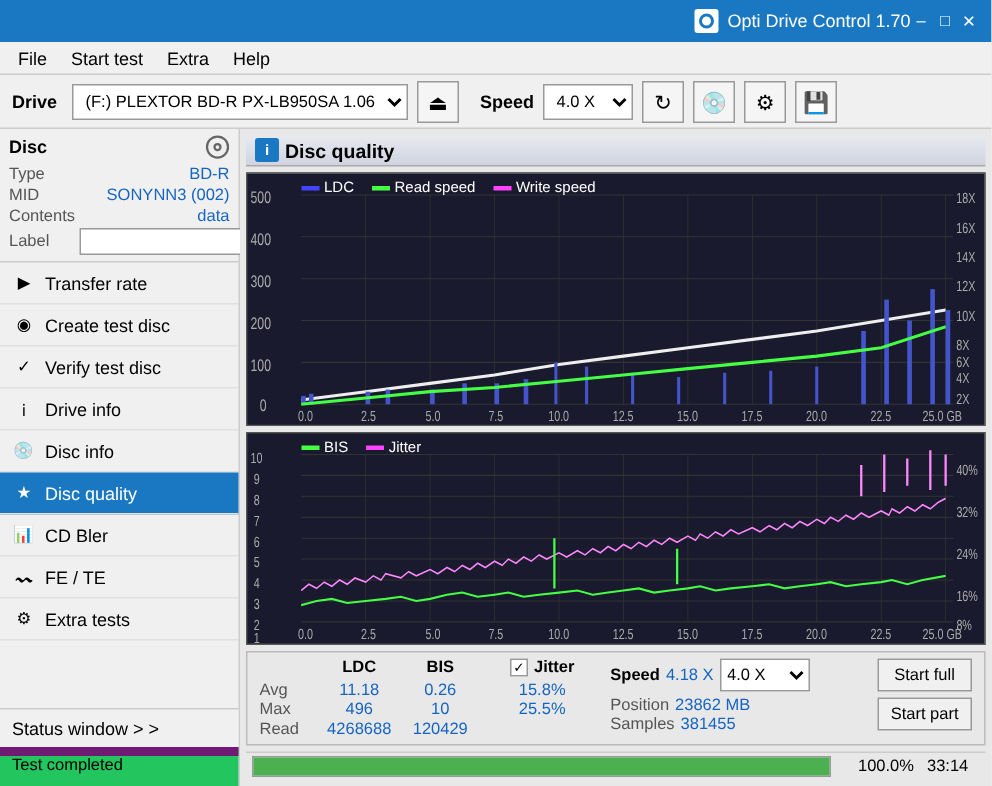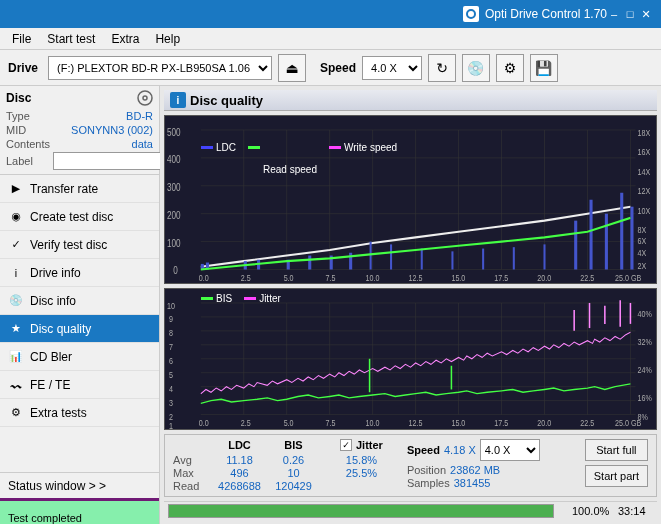--- a/index.html
+++ b/index.html
@@ -44,21 +44,21 @@
     
     .nav-items { flex: 1; }
     .nav-item { height: 28px; display: flex; align-items: center; padding: 0 8px; gap: 6px; cursor: pointer; font-size: 12px; border-bottom: 1px solid #e0e0e0; }
     .nav-item.active { background: #1a78c2; color: white; }
     .nav-icon { width: 16px; height: 16px; display: flex; align-items: center; justify-content: center; font-size: 11px; }
     
     
     .status-window { height: 26px; display: flex; align-items: center; padding: 0 8px; background: #f0f0f0; border-top: 1px solid #ccc; cursor: pointer; font-size: 12px; gap: 4px; }
     
     
-    .progress-area { height: 26px; display: flex; align-items: flex-end; gap: 8px; padding: 0 8px; background: #86efac; border-top: 3px solid #701a75; }
+    .progress-area { height: 26px; display: flex; align-items: flex-start; gap: 8px; padding: 0 8px; background: #22c55e; border-top: 6px solid #701a75; }
     .progress-bar-outer { flex: 1; height: 14px; border: 1px solid #999; background: #fff; }
     .progress-bar-inner { height: 100%; background: #4caf50; }
     
     
     .content-area { flex: 1; background: #e8e8e8; display: flex; flex-direction: column; padding: 4px; gap: 4px; overflow: hidden; }
     .dq-icon { width: 16px; height: 16px; background: #1a78c2; border-radius: 2px; display: flex; align-items: center; justify-content: center; color: white; font-size: 10px; font-weight: bold; }
     .dq-title { font-size: 13px; font-weight: bold; }
     
     
     .charts-container { flex: 1; display: flex; flex-direction: column; gap: 4px; }
@@ -224,21 +224,21 @@
     <div class="charts-container">
 
       <div class="chart-wrapper" style="flex: 1.2; position: relative;">
         <div class="chart-legend" style="position:absolute; top:4px; left:36px; display:flex; gap:12px; z-index:10;">
           <div class="legend-item">
             <div class="legend-dot" style="background:#4444ff; width:12px; height:3px;"></div>
             <span style="color:white;font-size:10px;">LDC</span>
           </div>
           <div class="legend-item">
             <div class="legend-dot" style="background:#44ff44; width:12px; height:3px;"></div>
-            <span style="color:white;font-size:10px;margin-top:44px;">Read speed</span>
+            <span style="color:white;font-size:10px;">Read speed</span>
           </div>
           <div class="legend-item">
             <div class="legend-dot" style="background:#ff44ff; width:12px; height:3px;"></div>
             <span style="color:white;font-size:10px;">Write speed</span>
           </div>
         </div>
         <svg width="100%" height="100%" viewBox="0 0 480 120" preserveAspectRatio="none">
 
           <rect width="480" height="120" fill="#1a1a2e"></rect>
 

